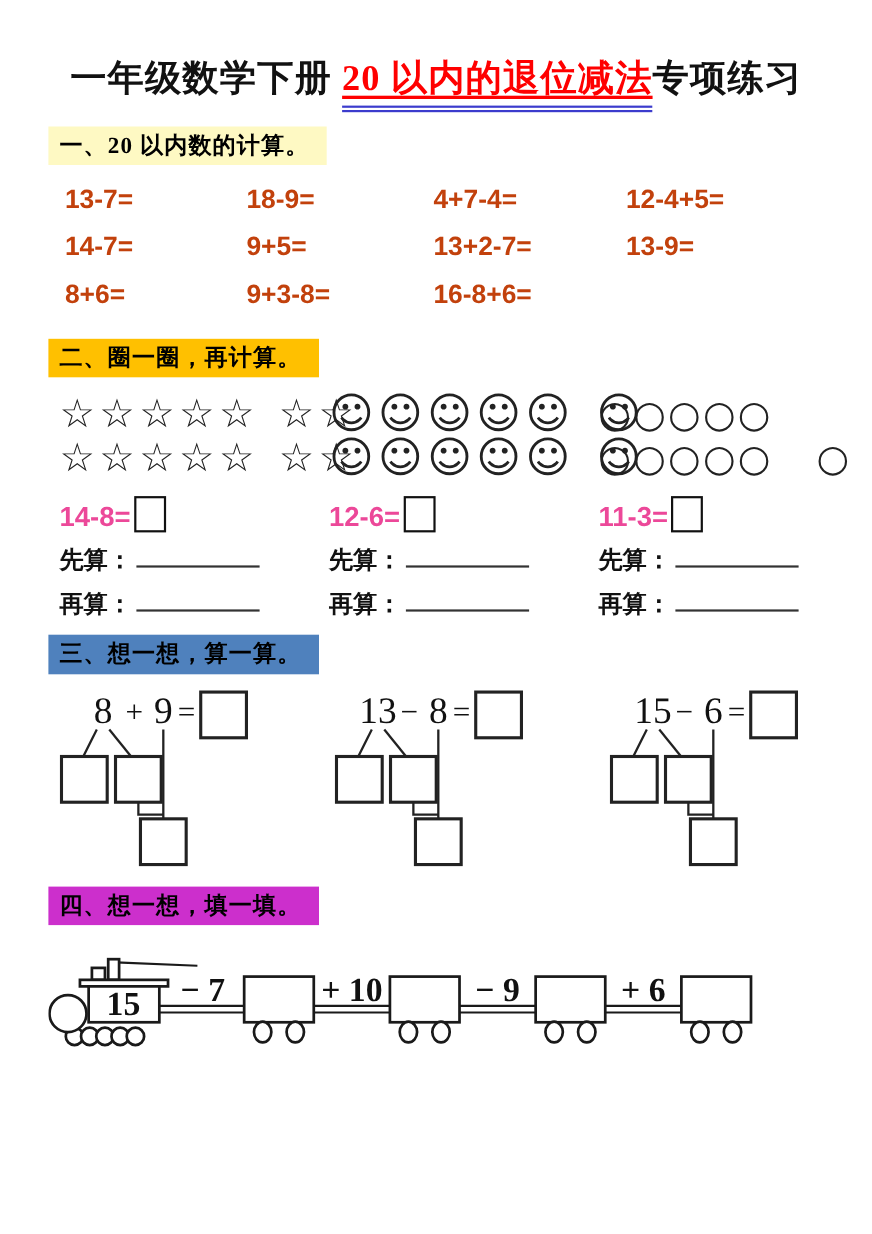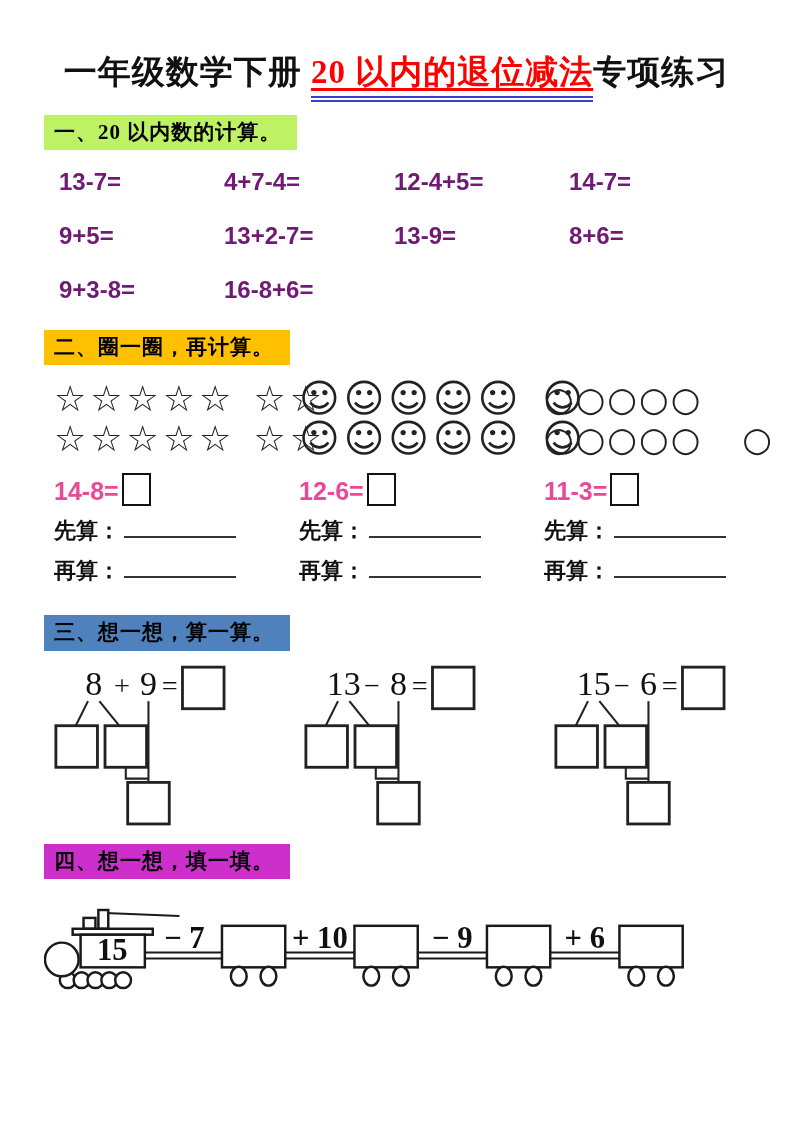--- a/index.html
+++ b/index.html
@@ -20,23 +20,23 @@
   }
   
   .sec-head{
     display:inline-block;font-size:21px;font-weight:bold;color:#000;
     padding:6px 16px 6px 10px;line-height:1.1;letter-spacing:1px;
   }
   .sec-wrap{margin:0;}
   
   .problems{
     display:grid;grid-template-columns:165px 170px 175px auto;
-    row-gap:26px;margin:18px 0 0 15px;
+    row-gap:15px;margin:18px 0 0 15px;
     font-family:"Liberation Sans","DejaVu Sans",sans-serif;
-    font-size:24px;font-weight:600;color:#701a75;
+    font-size:24px;font-weight:600;color:#c2410c;
   }
   .s2-wrap{margin-top:26px;}
   
   .count-grid{
     display:grid;grid-template-columns:245px 245px auto;
     margin:14px 0 0 10px;
   }
   .icon-row{height:40px;line-height:40px;white-space:nowrap;}
   .glyphs{font-family:"DejaVu Sans",sans-serif;color:#222;}
   .g0{font-size:36px;letter-spacing:4px;}
@@ -53,21 +53,21 @@
   .ansbox{
     display:inline-block;width:25px;height:29px;border:2.5px solid #111;
     vertical-align:-6px;margin-left:3px;background:#fff;
   }
   .step-row{margin-top:7px;font-size:22px;font-weight:bold;height:33px;white-space:nowrap;}
   .blank{
     display:inline-block;width:112px;height:22px;border-bottom:2px solid #333;
     margin-left:4px;
   }
   
-  .s3-wrap{margin-top:28px;}
+  .s3-wrap{margin-top:12px;}
   .bonds{display:grid;grid-template-columns:250px 250px 235px;margin:14px 0 0 10px;}
   .bond{width:222px;height:163px;display:block;}
   .bnum{font-family:"Liberation Serif",serif;font-size:36px;fill:#111;}
   .bop{font-family:"Liberation Serif",serif;font-size:30px;fill:#111;}
   .bbox{fill:#ffffff;stroke:#222;stroke-width:3;}
   .bline{stroke:#222;stroke-width:2.2;fill:none;}
   
   .s4-wrap{margin-top:16px;}
   .train{width:702px;height:101px;display:block;margin-top:24px;}
   .tshape{fill:#ffffff;stroke:#1a1a1a;stroke-width:2.5;}
@@ -75,23 +75,24 @@
   .tlabel{font-family:"Liberation Serif",serif;font-size:31px;font-weight:bold;fill:#111;}
 </style>
 </head>
 <body>
 
 <div class="page">
 
   <div class="title"><span>一年级数学下册 </span><span class="hl" style="color:#ff0000">20 以内的退位减法</span><span>专项练习</span></div>
 
   <div class="sec-wrap">
-    <div class="sec-head" style="background-color: #bef264;">一、20 以内数的计算。</div>
+    <div class="sec-head" style="background-color: #fef9c3;">一、20 以内数的计算。</div>
     <div class="problems">
       <div>13-7=</div>
+      <div>18-9=</div>
       <div>4+7-4=</div>
       <div>12-4+5=</div>
       <div>14-7=</div>
       <div>9+5=</div>
       <div>13+2-7=</div>
       <div>13-9=</div>
       <div>8+6=</div>
       <div>9+3-8=</div>
       <div>16-8+6=</div>
     </div>

